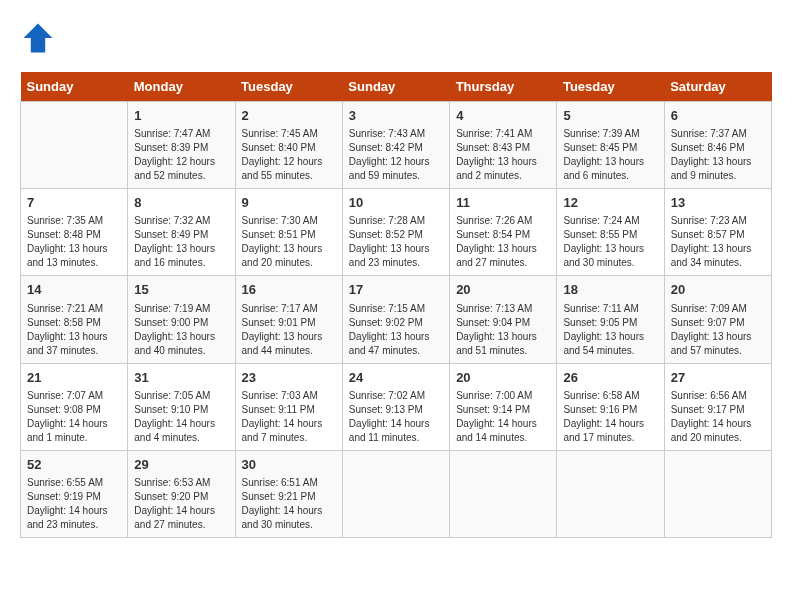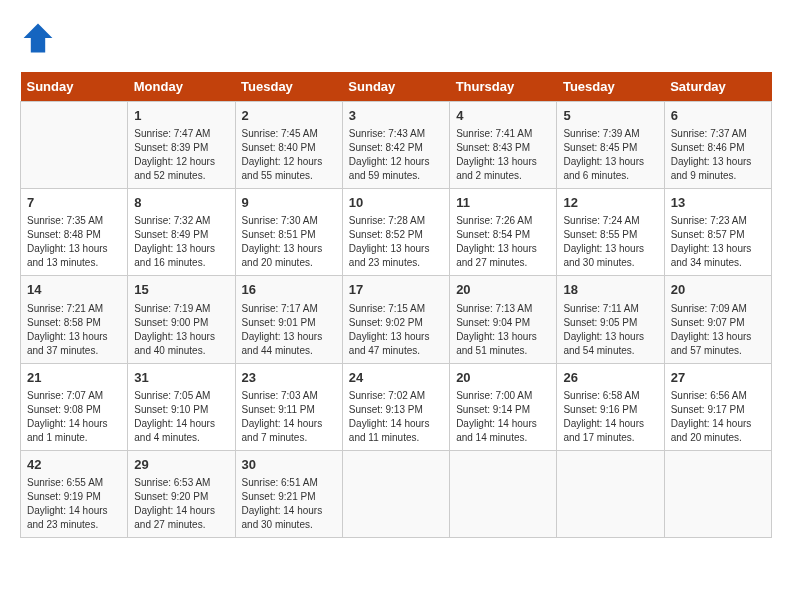--- a/index.html
+++ b/index.html
@@ -230,21 +230,21 @@
           <span class="day-num">26</span>
           <div class="cell-content">Sunrise: 6:58 AM<br>Sunset: 9:16 PM<br>Daylight: 14 hours<br>and 17 minutes.</div>
         </td>
         <td>
           <span class="day-num">27</span>
           <div class="cell-content">Sunrise: 6:56 AM<br>Sunset: 9:17 PM<br>Daylight: 14 hours<br>and 20 minutes.</div>
         </td>
       </tr>
       <tr>
         <td>
-          <span class="day-num">42</span>
+          <span class="day-num">52</span>
           <div class="cell-content">Sunrise: 6:55 AM<br>Sunset: 9:19 PM<br>Daylight: 14 hours<br>and 23 minutes.</div>
         </td>
         <td>
           <span class="day-num">29</span>
           <div class="cell-content">Sunrise: 6:53 AM<br>Sunset: 9:20 PM<br>Daylight: 14 hours<br>and 27 minutes.</div>
         </td>
         <td>
           <span class="day-num">30</span>
           <div class="cell-content">Sunrise: 6:51 AM<br>Sunset: 9:21 PM<br>Daylight: 14 hours<br>and 30 minutes.</div>
         </td>

